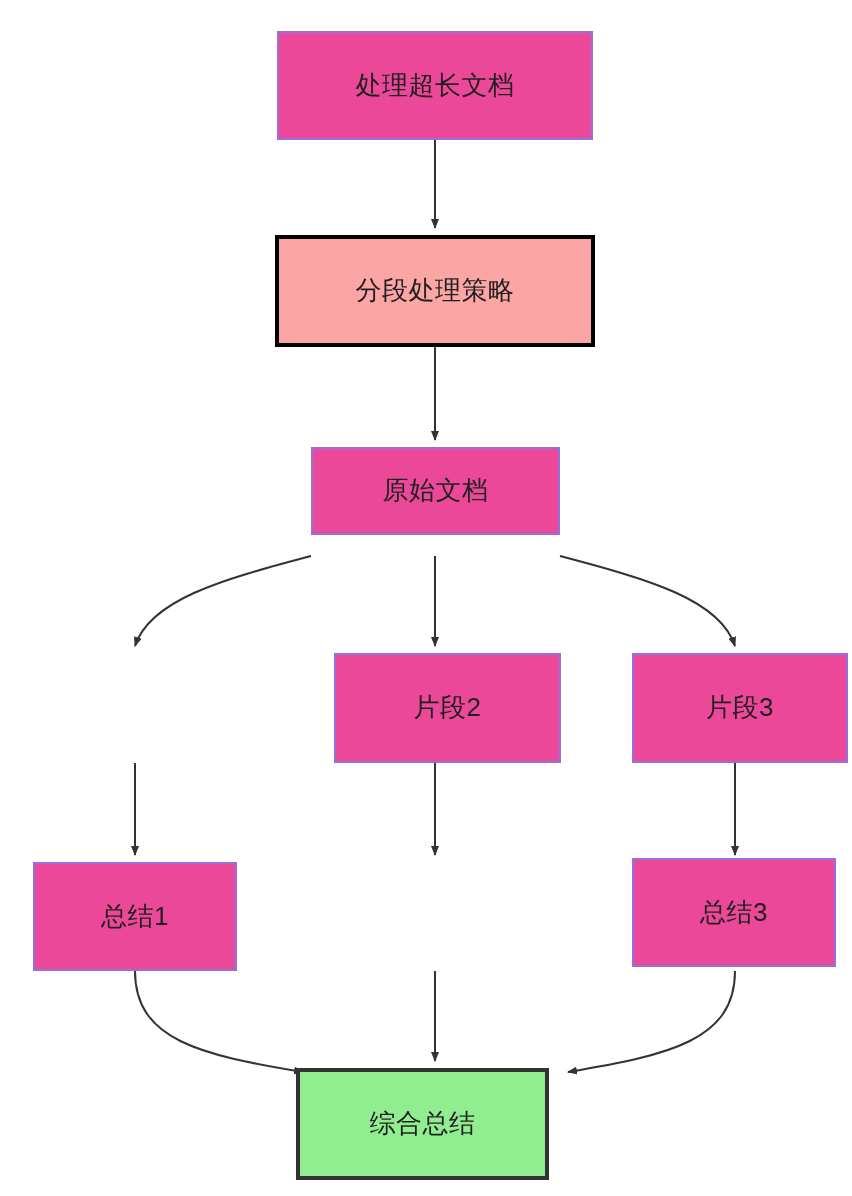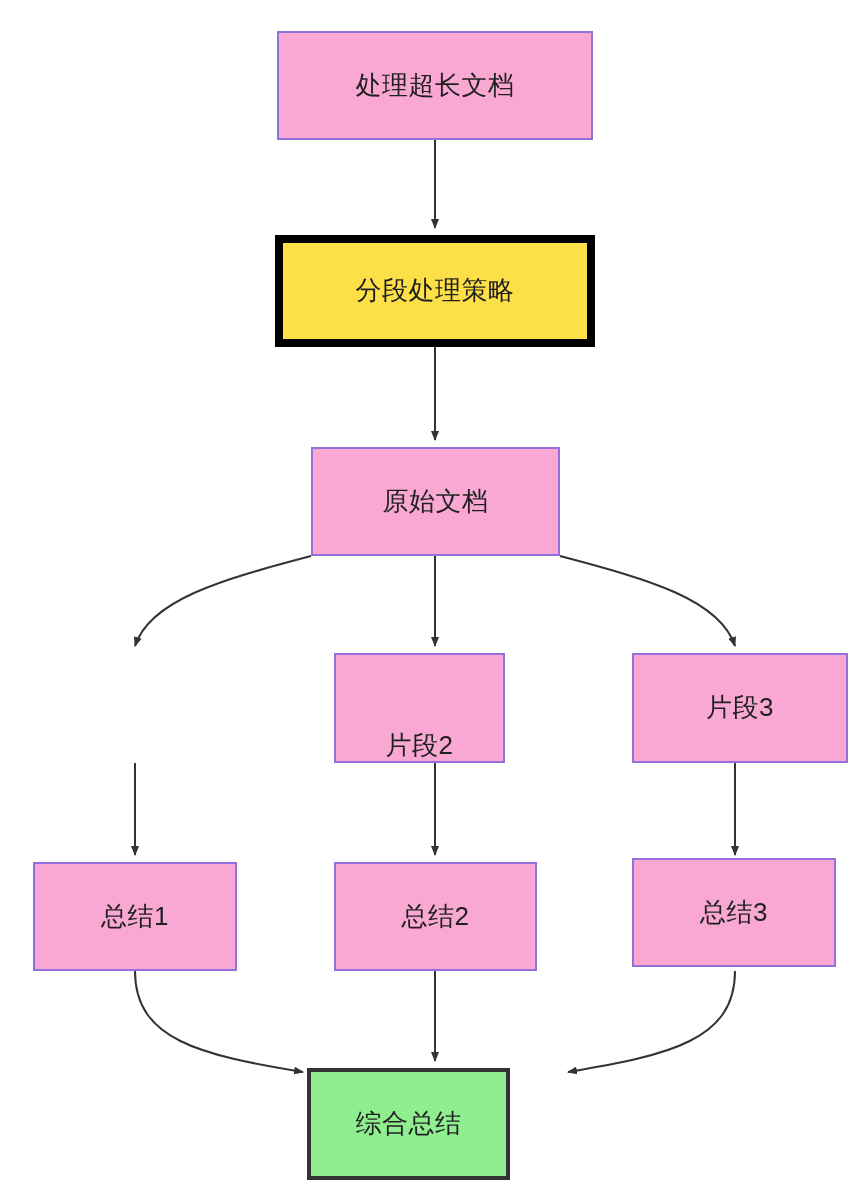--- a/index.html
+++ b/index.html
@@ -31,26 +31,26 @@
     align-items: center;
     justify-content: center;
     text-align: center;
     color: #1f1f1f;
     font-size: 26px;
     line-height: 1.2;
     letter-spacing: 0.5px;
     z-index: 2;
   }
   .node-default {
-    background: #f9a8d4;
+    background: #ec4899;
     border: 2px solid #9370db;
   }
   .node-highlight {
-    background: #fde047;
-    border: 8px solid #000000;
+    background: #fca5a5;
+    border: 4px solid #000000;
   }
   .node-result {
     background: #90ee90;
     border: 4px solid #333333;
   }
   .node-label {
     display: block;
     white-space: nowrap;
   }
 </style>
@@ -81,42 +81,39 @@
   </svg>
 
   <div class="node node-default" style="left: 277px; top: 31px; width: 316px; height: 109px;">
     <span class="node-label">处理超长文档</span>
   </div>
 
   <div class="node node-highlight" style="left: 275px; top: 235px; width: 320px; height: 112px;">
     <span class="node-label">分段处理策略</span>
   </div>
 
-  <div class="node node-default" style="left: 311px; top: 447px; width: 249px; height: 109px;">
+  <div class="node node-default" style="left: 311px; top: 447px; width: 249px; height: 88px;">
     <span class="node-label">原始文档</span>
   </div>
 
 
-  <div class="node node-default" style="left: 334px; top: 653px; width: 171px; height: 110px; align-items: flex-end;">
+  <div class="node node-default" style="left: 334px; top: 653px; width: 227px; height: 110px;">
     <span class="node-label">片段2</span>
   </div>
 
   <div class="node node-default" style="left: 632px; top: 653px; width: 216px; height: 110px;">
     <span class="node-label">片段3</span>
   </div>
 
   <div class="node node-default" style="left: 33px; top: 862px; width: 204px; height: 109px;">
     <span class="node-label">总结1</span>
   </div>
 
-  <div class="node node-default" style="left: 334px; top: 862px; width: 203px; height: 109px;">
-    <span class="node-label">总结2</span>
-  </div>
 
   <div class="node node-default" style="left: 632px; top: 858px; width: 204px; height: 109px;">
     <span class="node-label">总结3</span>
   </div>
 
-  <div class="node node-result" style="left: 307px; top: 1068px; width: 203px; height: 112px;">
+  <div class="node node-result" style="left: 296px; top: 1068px; width: 253px; height: 112px;">
     <span class="node-label">综合总结</span>
   </div>
 
 </div>
 
 </body></html>

